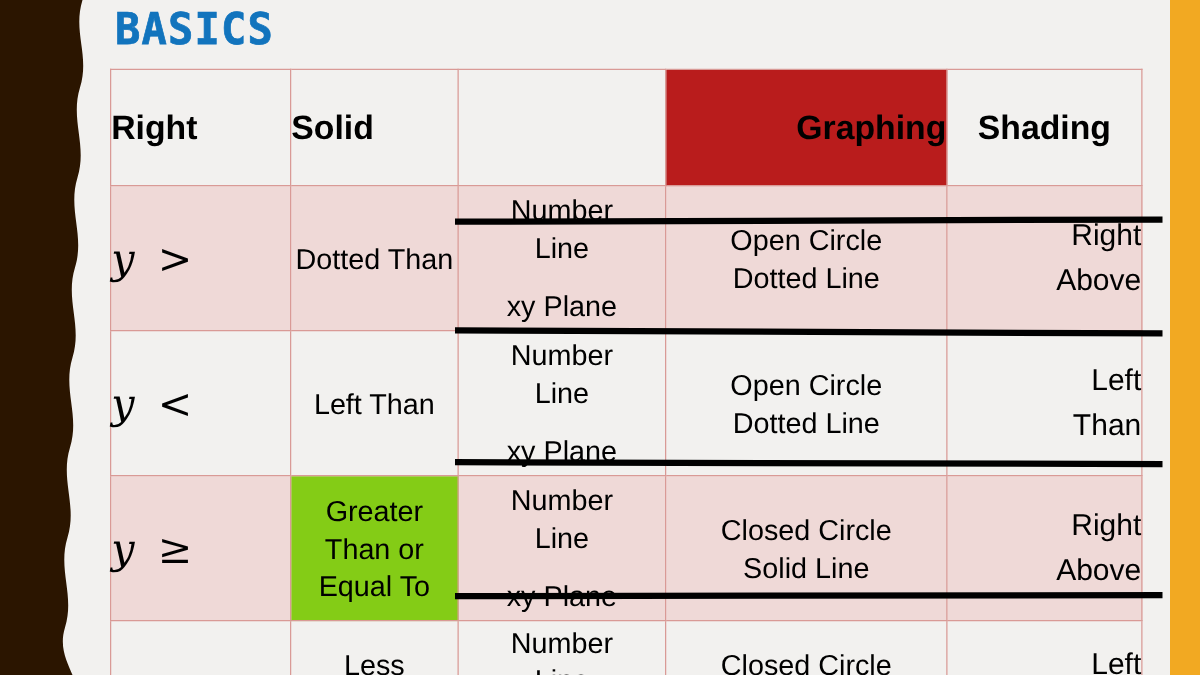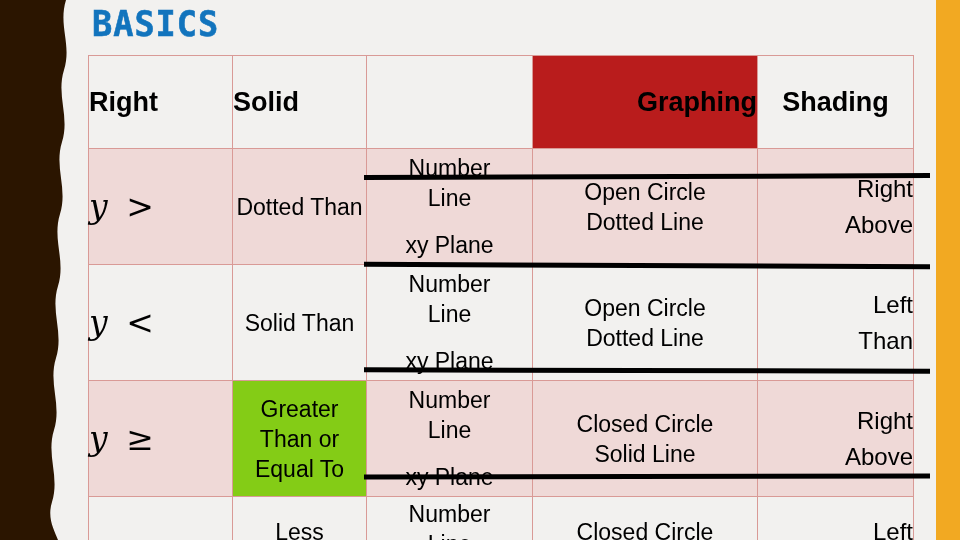--- a/index.html
+++ b/index.html
@@ -184,21 +184,21 @@
           <div>Dotted Line</div>
         </td>
         <td class="shade-cell" style="border-color: rgb(217, 154, 150); background: rgb(239, 217, 215);">
           <div>Right</div>
           <div>Above</div>
         </td>
       </tr>
 
       <tr class="body band-b">
         <td class="sym" style="border-color: rgb(217, 154, 150); background: rgb(242, 241, 239);"><span>y</span> <span class="op">&lt;</span></td>
-        <td class="name-cell" style="border-color: rgb(217, 154, 150); background: rgb(242, 241, 239);">Solid Than</td>
+        <td class="name-cell" style="border-color: rgb(217, 154, 150); background: rgb(242, 241, 239);">Left Than</td>
         <td style="border-color: rgb(217, 154, 150); background: rgb(242, 241, 239);">
           <div class="lt-inner">
             <div class="lt-a">
               <div>Number</div>
               <div>Line</div>
             </div>
             <div class="lt-b">xy Plane</div>
           </div>
         </td>
         <td class="cell-c" style="border-color: rgb(217, 154, 150); background: rgb(242, 241, 239);">

